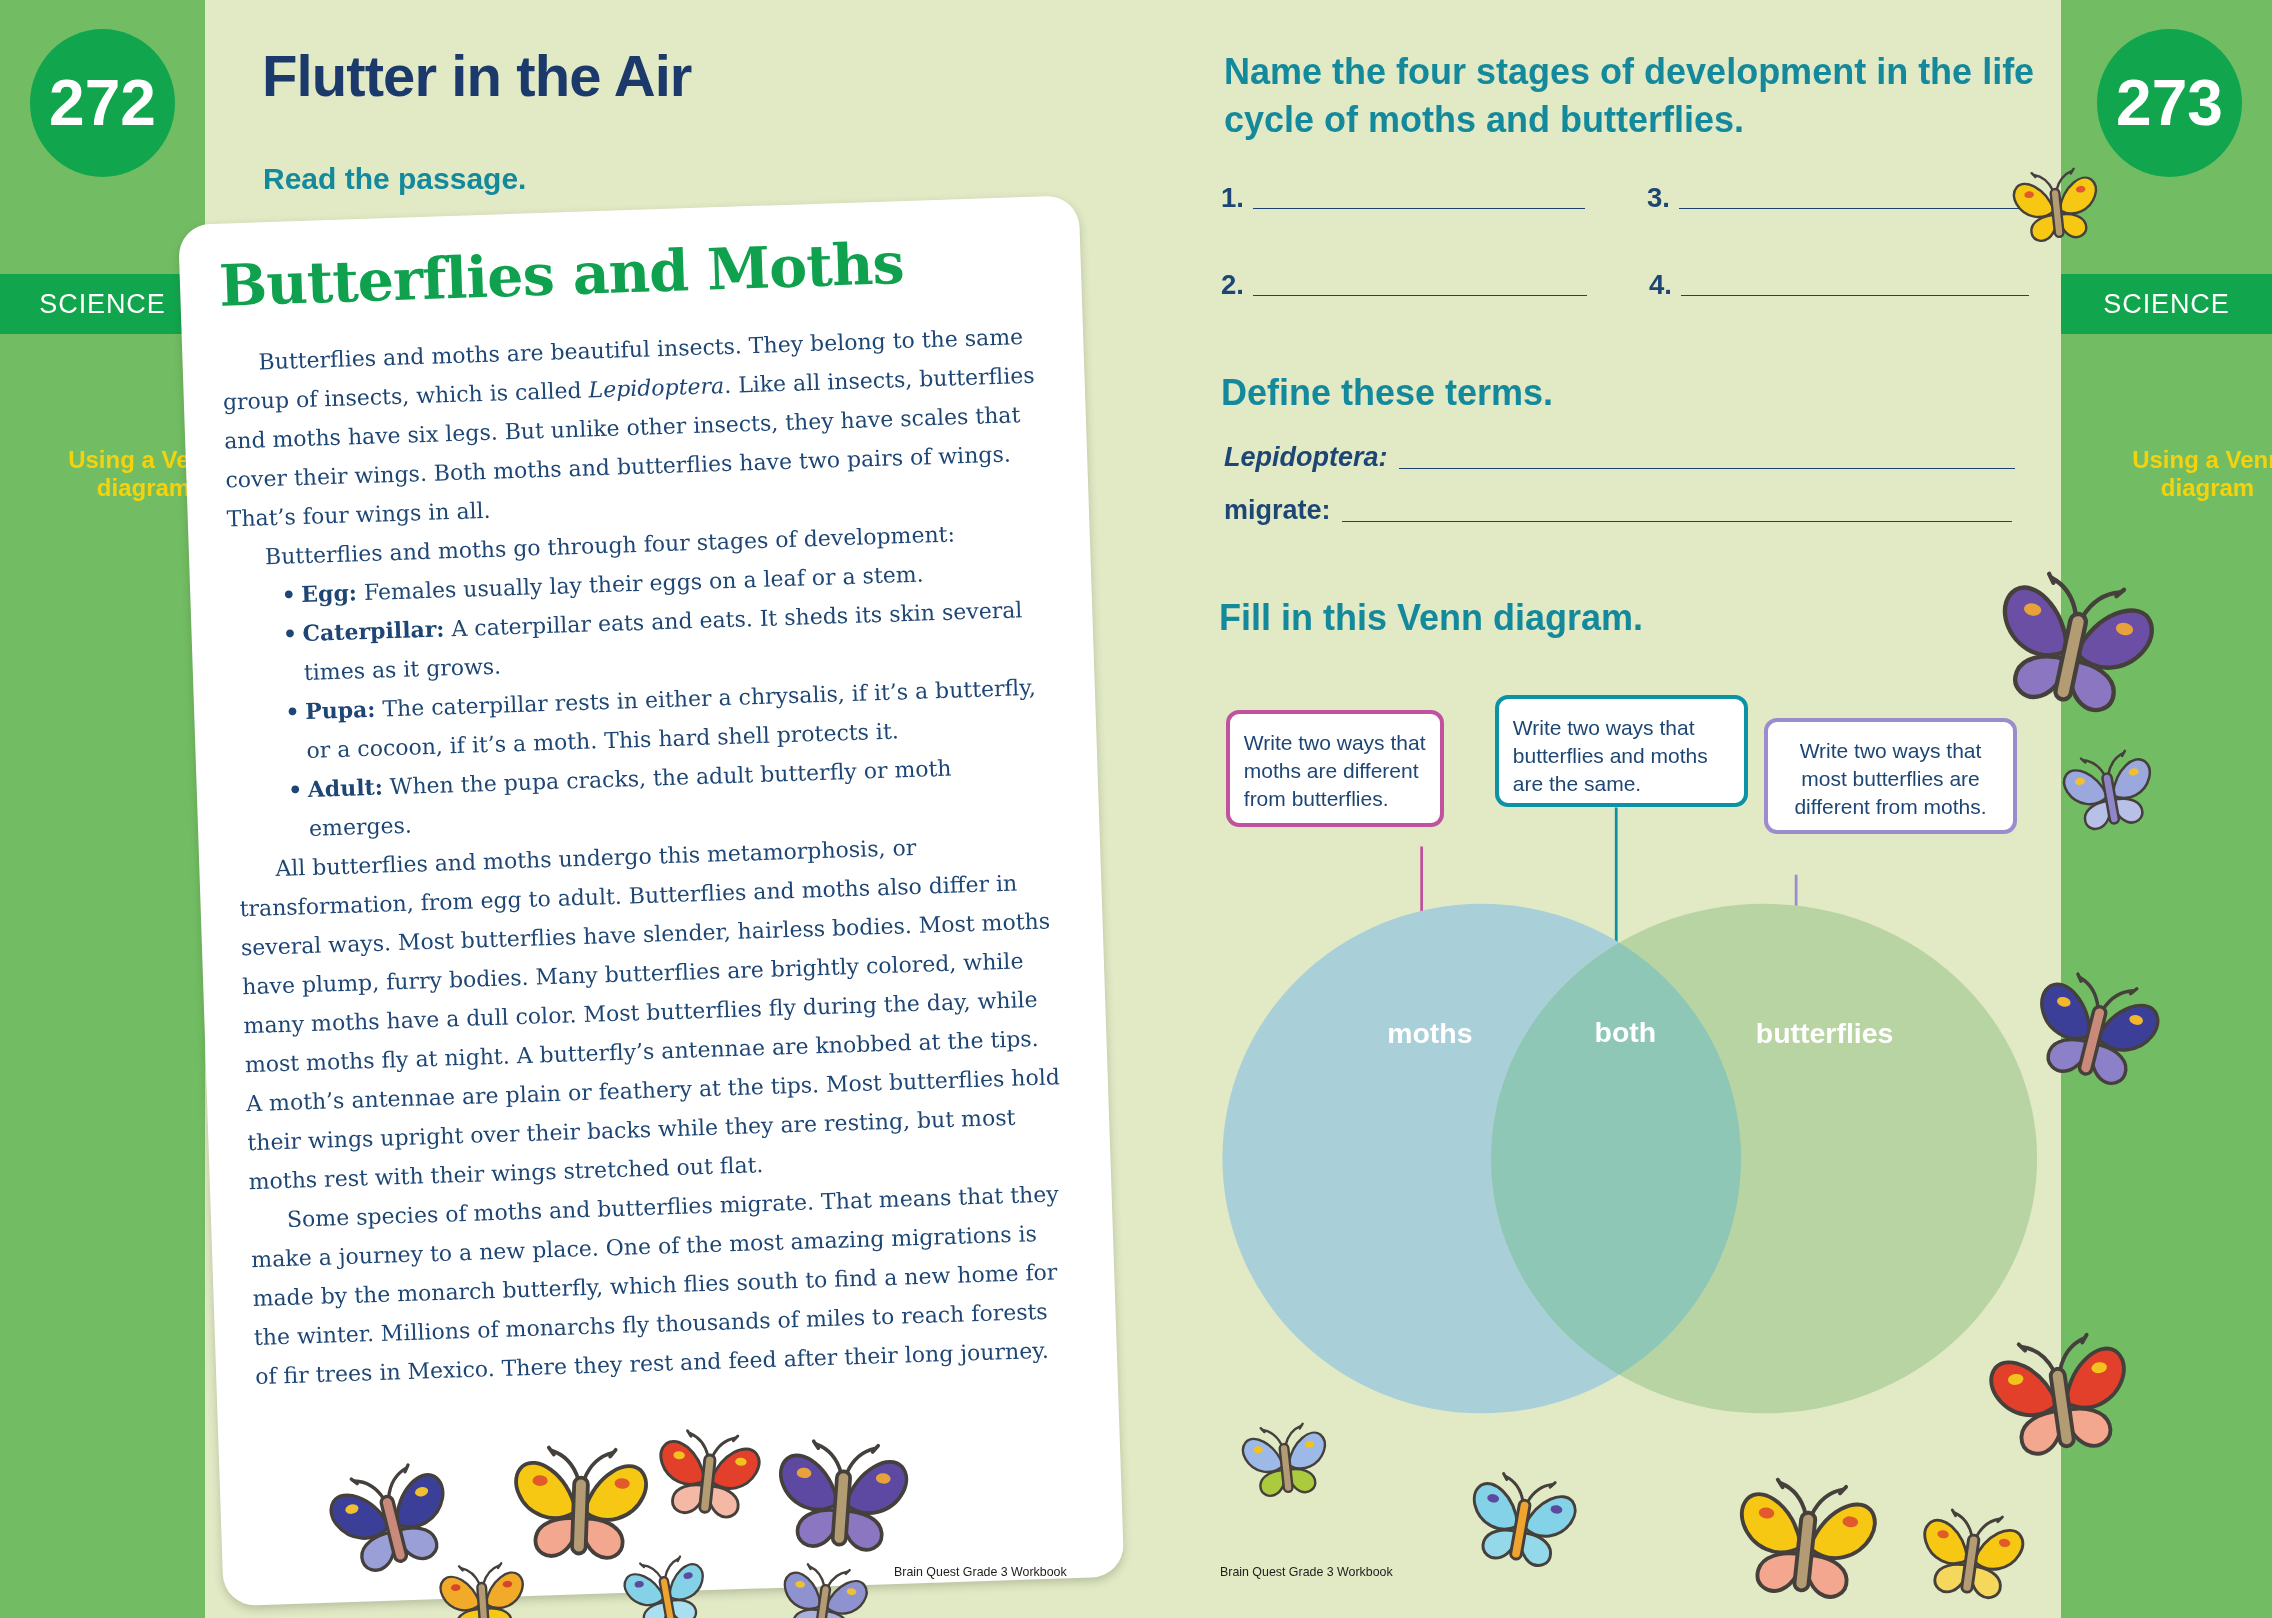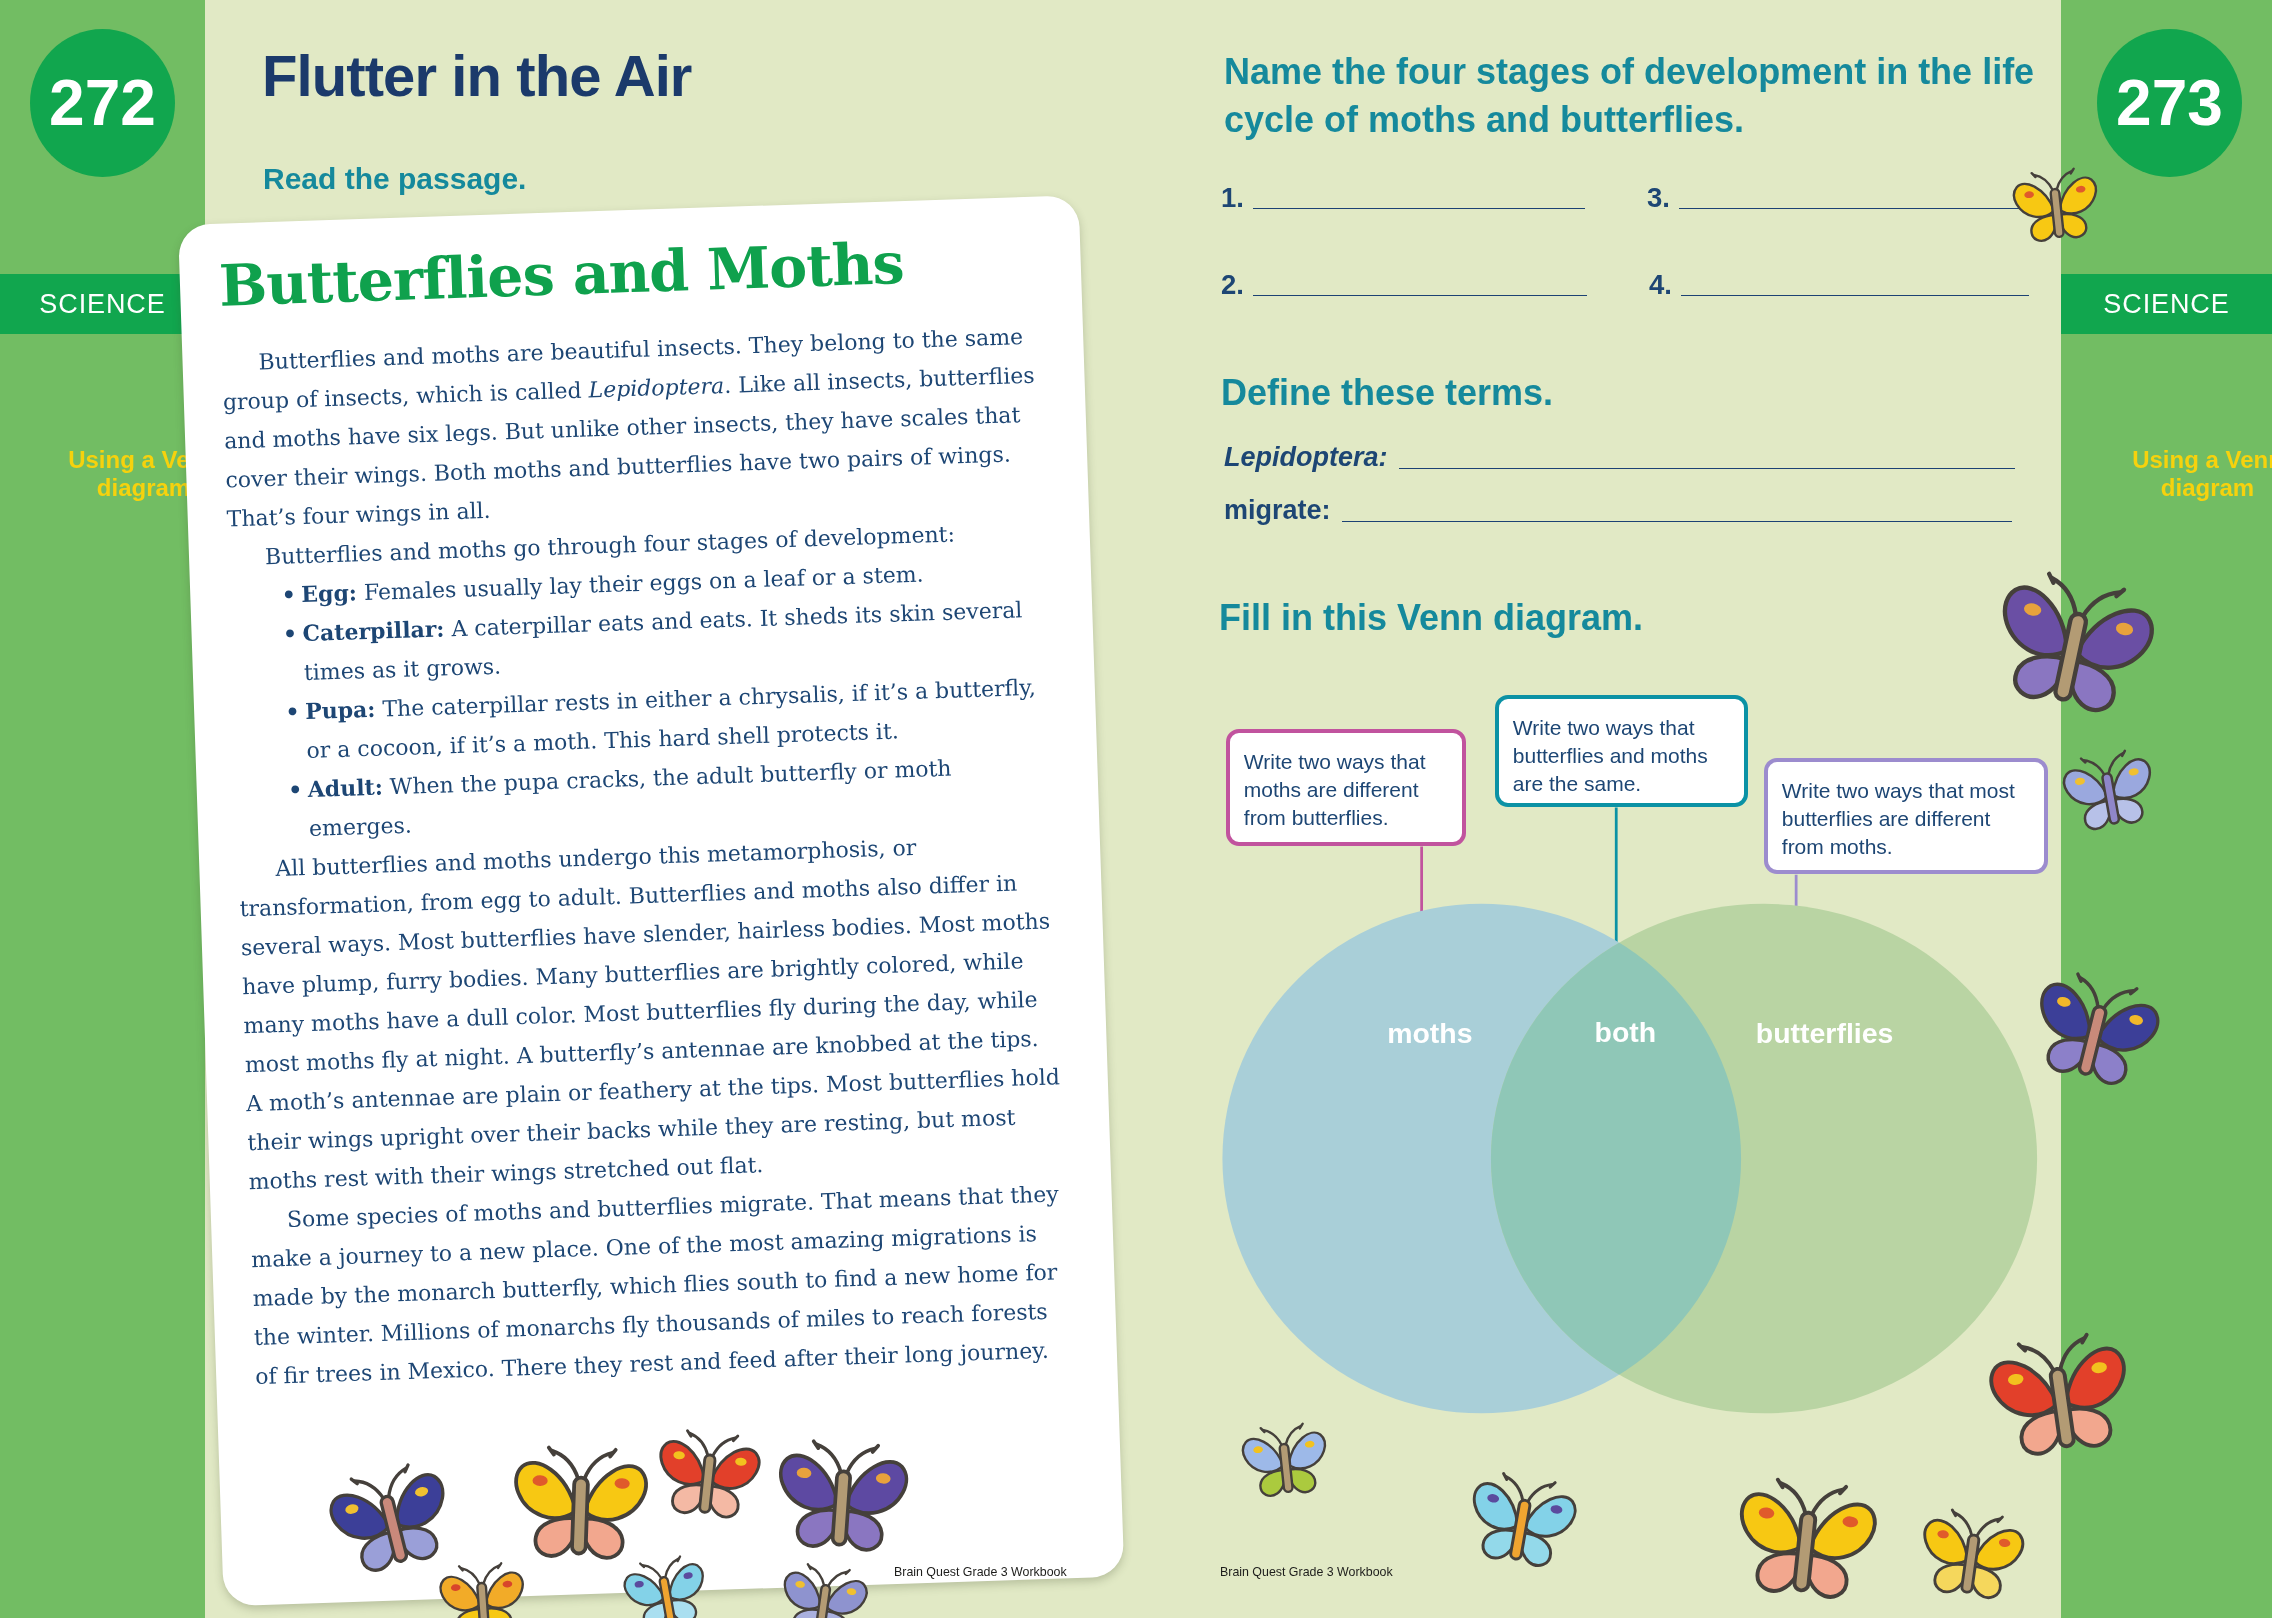--- a/index.html
+++ b/index.html
@@ -60,23 +60,23 @@
 
   .term{display:flex;align-items:flex-end;height:28.5px;}
   .term .lbl{color:var(--navy,#1d4674);font-weight:bold;font-size:27px;line-height:28.5px;}
   .term .lbl.it{font-style:italic;}
   .term .rule{flex:1;border-bottom:1.8px solid var(--line,#1c4274);margin-left:11px;margin-bottom:2.8px;}
   .term.t1{left:1224px;top:412px;width:791px;margin-top:31px;}
   .term.t2{left:1224px;top:496px;width:788px;}
 
   .callout{background:#fff;border:4.6px solid;border-radius:13px;box-sizing:border-box;
            color:var(--navy,#1d4674);font-size:21px;line-height:28px;padding:14.7px 13.8px;}
-  .callout.c1{left:1226px;top:729px;width:240px;height:117px;border-color:var(--callout_pink,#c1539e);}
+  .callout.c1{left:1226px;top:710px;width:218px;height:117px;border-color:var(--callout_pink,#c1539e);}
   .callout.c2{left:1495px;top:695px;width:253px;height:112px;border-color:var(--callout_teal,#0b92a5);}
-  .callout.c3{left:1764px;top:758px;width:284px;height:116px;border-color:var(--callout_purple,#9c8cce);}
+  .callout.c3{left:1764px;top:718px;width:253px;height:116px;border-color:var(--callout_purple,#9c8cce);text-align:center;}
 
   svg.arrows{left:1194px;top:776px;width:872px;height:239px;}
   svg.arrows path{fill:none;stroke-width:6px;}
   svg.arrows .pk{stroke:var(--callout_pink,#c1539e);}
   svg.arrows .tl{stroke:var(--callout_teal,#0b92a5);}
   svg.arrows .pu{stroke:var(--callout_purple,#9c8cce);}
 
   svg.venn{left:1203px;top:891px;width:854px;height:537px;}
   svg.venn .cl{fill:var(--venn_left,#a9cfd8);}
   svg.venn .cr{fill:var(--venn_right,#b9d4a3);}

